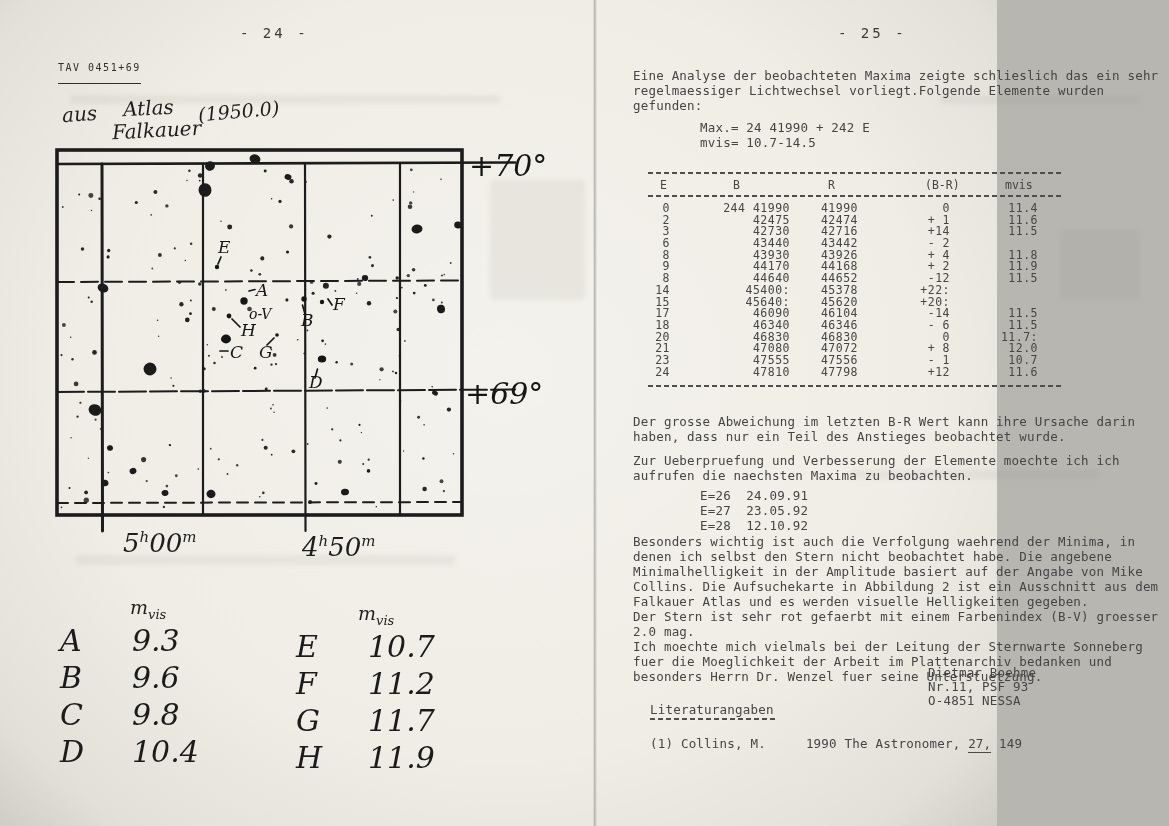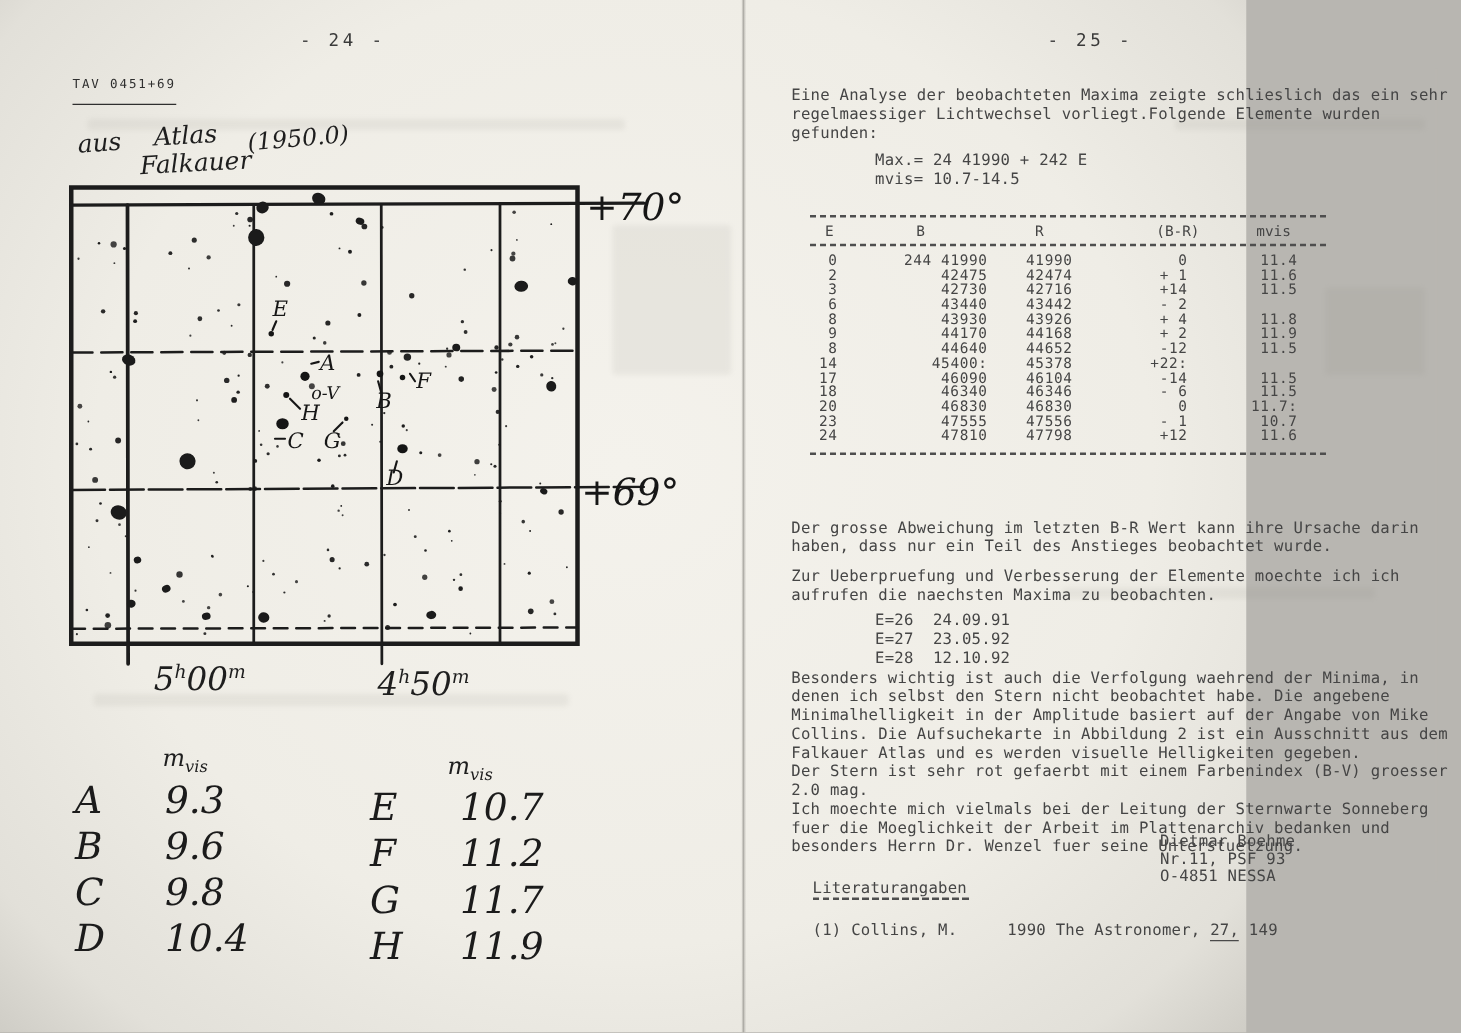--- a/index.html
+++ b/index.html
@@ -439,39 +439,53 @@
             <span class="tcell c4">11.5</span>
           </div>
           <div class="trow">
             <span class="tcell c0">14</span>
             <span class="tcell c1">45400:</span>
             <span class="tcell c2">45378</span>
             <span class="tcell c3">+22:</span>
             <span class="tcell c4"></span>
           </div>
           <div class="trow">
+            <span class="tcell c0">15</span>
+            <span class="tcell c1">45640:</span>
+            <span class="tcell c2">45620</span>
+            <span class="tcell c3">+20:</span>
+            <span class="tcell c4"></span>
+          </div>
+          <div class="trow">
             <span class="tcell c0">17</span>
             <span class="tcell c1">46090</span>
             <span class="tcell c2">46104</span>
             <span class="tcell c3">-14</span>
             <span class="tcell c4">11.5</span>
           </div>
           <div class="trow">
             <span class="tcell c0">18</span>
             <span class="tcell c1">46340</span>
             <span class="tcell c2">46346</span>
             <span class="tcell c3">- 6</span>
             <span class="tcell c4">11.5</span>
           </div>
           <div class="trow">
             <span class="tcell c0">20</span>
             <span class="tcell c1">46830</span>
             <span class="tcell c2">46830</span>
             <span class="tcell c3">0</span>
             <span class="tcell c4">11.7:</span>
+          </div>
+          <div class="trow">
+            <span class="tcell c0">21</span>
+            <span class="tcell c1">47080</span>
+            <span class="tcell c2">47072</span>
+            <span class="tcell c3">+ 8</span>
+            <span class="tcell c4">12.0</span>
           </div>
           <div class="trow">
             <span class="tcell c0">23</span>
             <span class="tcell c1">47555</span>
             <span class="tcell c2">47556</span>
             <span class="tcell c3">- 1</span>
             <span class="tcell c4">10.7</span>
           </div>
           <div class="trow">
             <span class="tcell c0">24</span>

